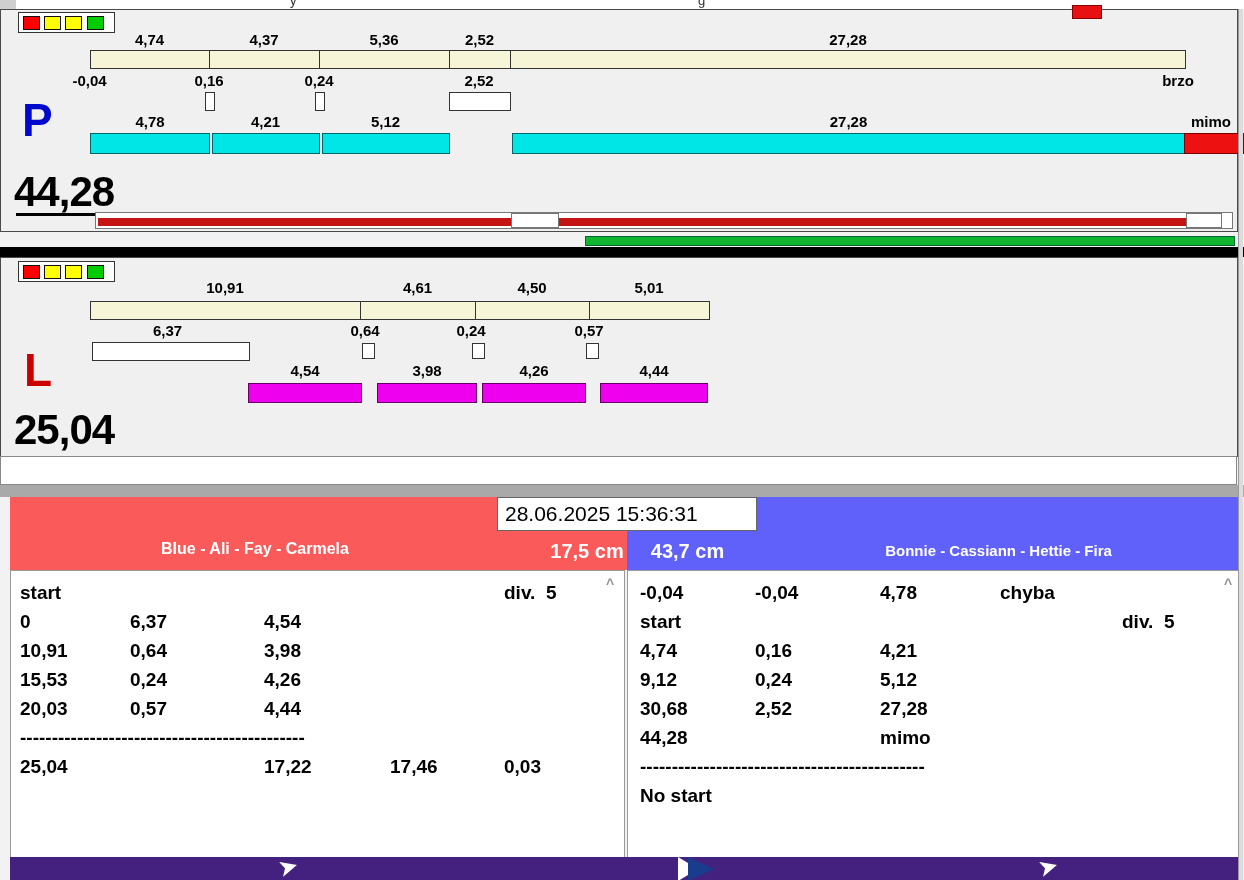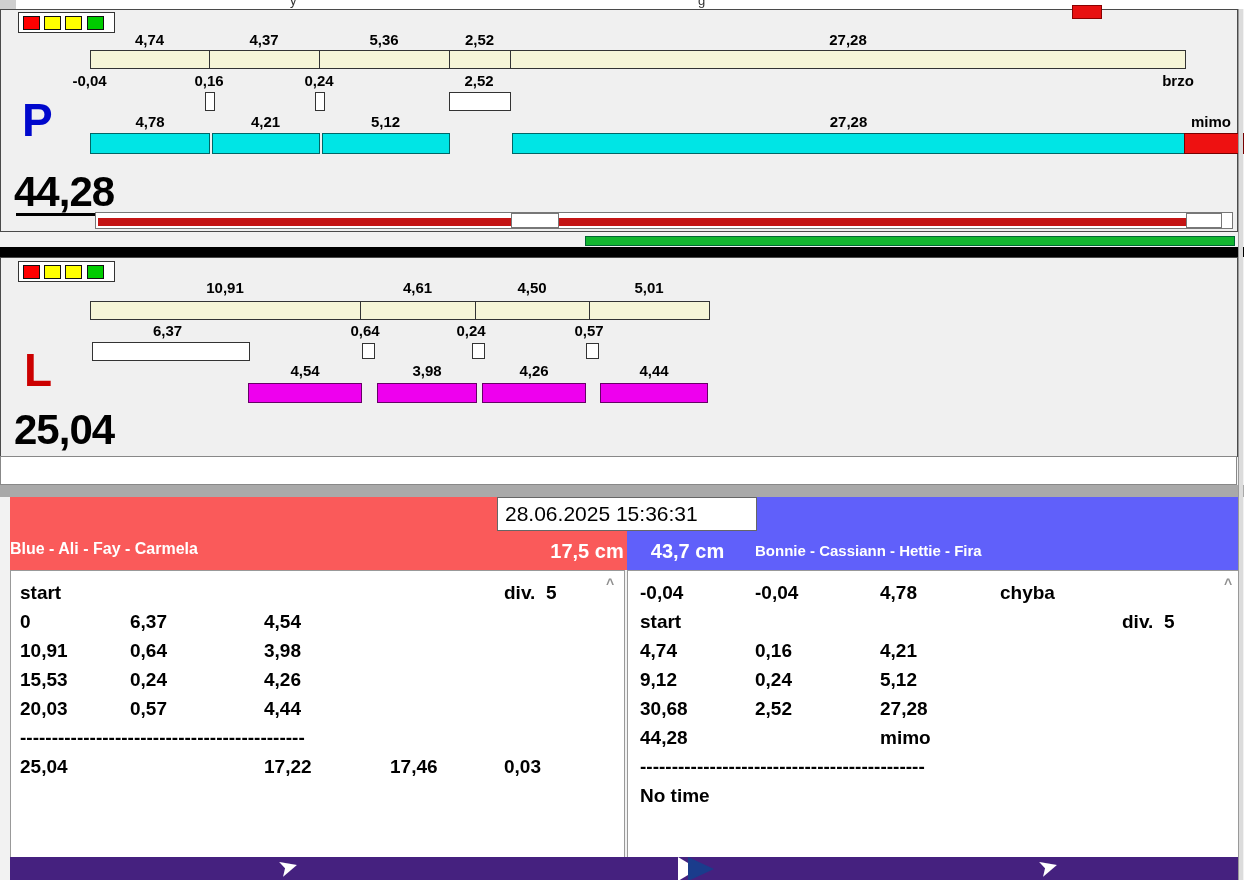--- a/index.html
+++ b/index.html
@@ -45,21 +45,21 @@
   .progress-green { position:absolute; background:#12b52f; border:1px solid #063; }
 
   .divider { position:absolute; background:#000; }
   .gray-band { position:absolute; background:#a9a9a9; }
   .empty-strip { position:absolute; background:#fff; border:1px solid #888; }
 
   
   .hdr-left { position:absolute; background:#fa5a5a; }
   .hdr-right { position:absolute; background:#6060fa; }
   .team-title { position:absolute; font-weight:bold; font-size:22px; color:#000; text-align:center; }
-  .team-lineup { position:absolute; font-weight:bold; font-size:16px; color:#fff; text-align:left; }
+  .team-lineup { position:absolute; font-weight:bold; font-size:16px; color:#fff; text-align:center; }
   .jump-height { position:absolute; font-weight:bold; font-size:20px; color:#fff; text-align:center; }
   .timestamp-box { position:absolute; left:497px; top:497px; width:260px; height:34px; background:#fff; border:1px solid #666; font-size:21px; color:#000; line-height:32px; padding-left:7px; white-space:pre; }
 
   
   .score-panel { position:absolute; background:#fff; border:1px solid #999; }
   .cell { position:absolute; font-weight:bold; font-size:19px; color:#000; white-space:pre; }
   .caret { position:absolute; font-size:14px; color:#909090; font-weight:bold; }
 
   
   .banner { position:absolute; left:10px; top:857px; width:1232px; height:23px; background:#45217f; overflow:hidden; }
@@ -247,21 +247,21 @@
 
   <span class="cell" style="left:640px;top:698px">30,68</span>
   <span class="cell" style="left:755px;top:698px">2,52</span>
   <span class="cell" style="left:880px;top:698px">27,28</span>
 
   <span class="cell" style="left:640px;top:727px">44,28</span>
   <span class="cell" style="left:880px;top:727px">mimo</span>
 
   <span class="cell" style="left:640px;top:756px">---------------------------------------------</span>
 
-  <span class="cell" style="left:640px;top:785px">No time</span>
+  <span class="cell" style="left:640px;top:785px">No start</span>
 
   <div class="banner">
     <span class="banner-arrow" style="left:268px;top:-2px">➤</span>
     <span class="cr-text" style="left:510px;top:-2px">CR</span>
     <div class="flag-wedge-white" style="left:668px;top:0"></div>
     <div class="flag-wedge-blue" style="left:678px;top:0"></div>
     <span class="banner-arrow" style="left:1028px;top:-2px">➤</span>
   </div>
 
   <div class="right-edge"></div>

